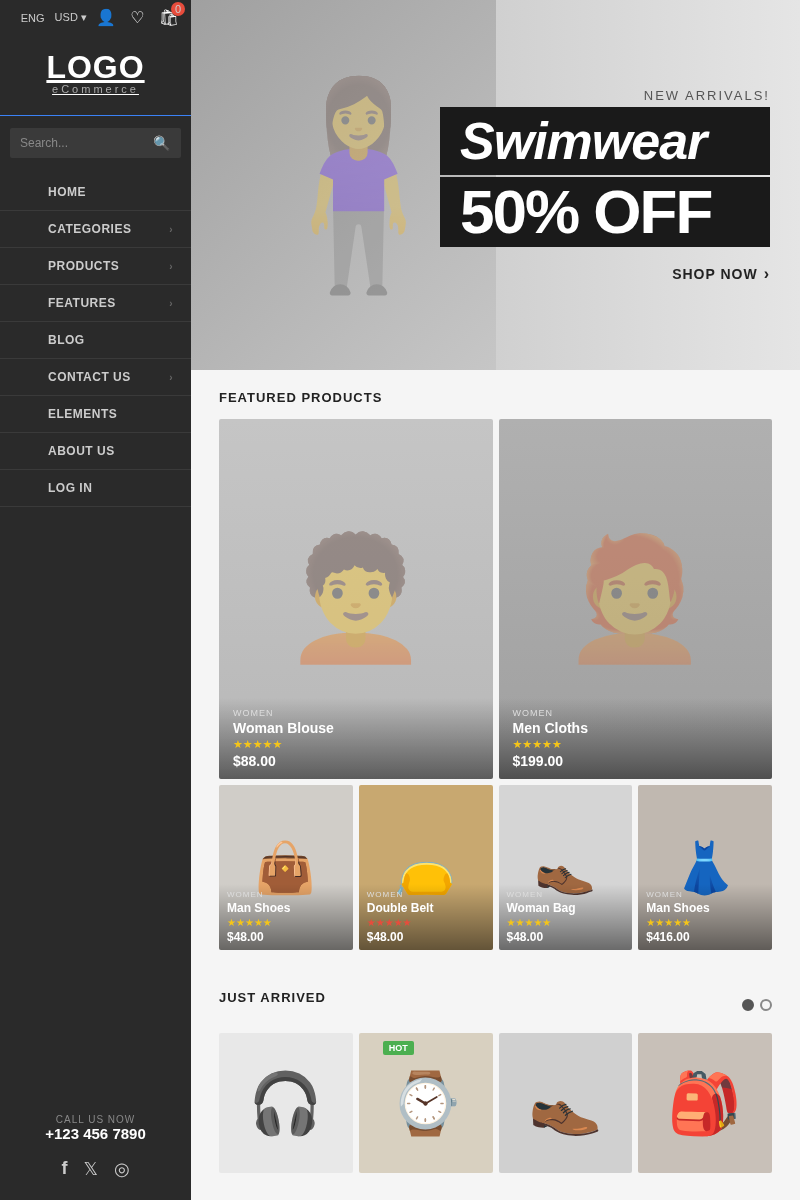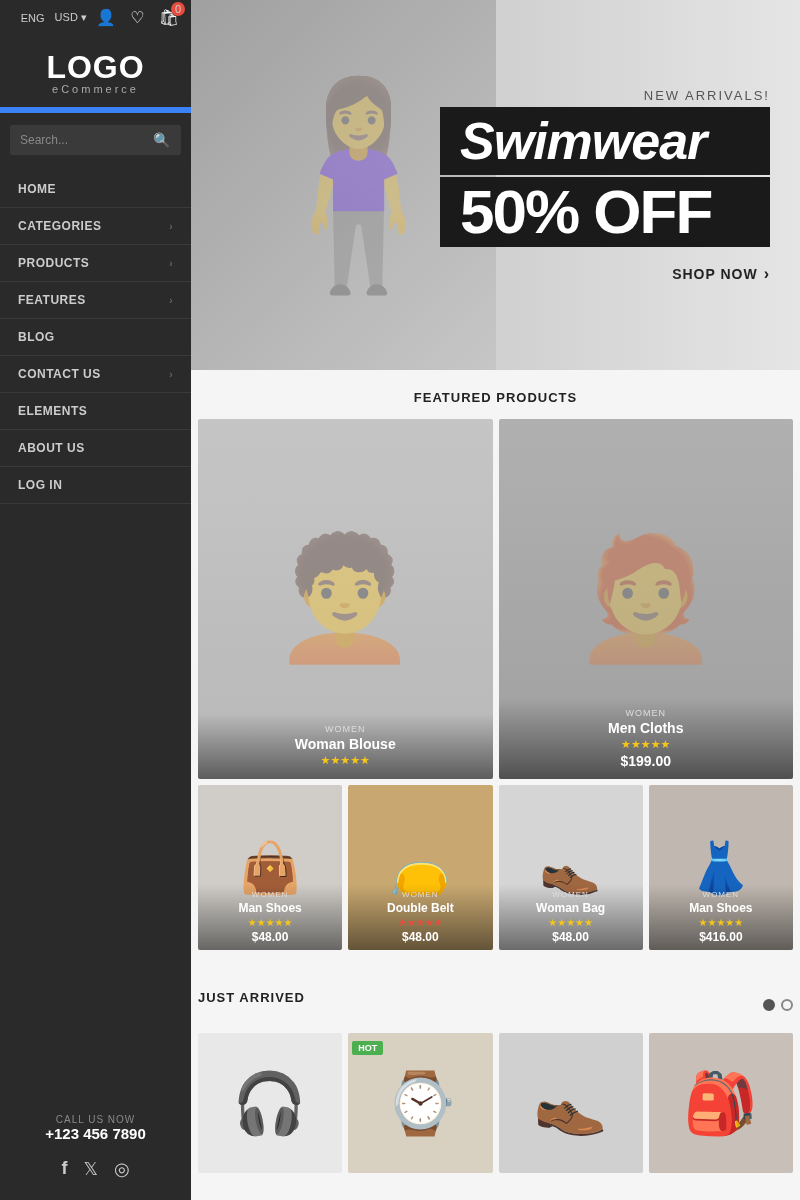--- a/index.html
+++ b/index.html
@@ -32,22 +32,23 @@
       top: -6px; right: -6px;
       background: #e74c3c;
       color: #fff;
       border-radius: 50%;
       font-size: 9px;
       width: 14px; height: 14px;
       display: flex; align-items: center; justify-content: center;
     }
     .logo-area {
       text-align: center;
-      padding: 16px 0 12px;
-      border-bottom: 6px solid #3b82f6;
+      padding: 16px 0 20px;
+      border-bottom: 1px solid #3b82f6;
+      text-decoration: underline;
     }
     .logo-text {
       font-size: 32px;
       font-weight: 900;
       color: #fff;
       letter-spacing: 1px;
       line-height: 1;
     }
     .logo-sub {
       font-size: 11px;
@@ -84,20 +85,21 @@
       justify-content: space-between;
       color: #ccc;
       text-decoration: none;
       padding: 11px 18px;
       font-size: 12px;
       font-weight: 600;
       letter-spacing: 0.5px;
       text-transform: uppercase;
       cursor: pointer;
       transition: color 0.2s;
+      margin-left: 30px;
     }
     .nav-menu li a .chevron { color: #666; font-size: 10px; }
     .sidebar-phone {
       text-align: center;
       padding: 18px 0 6px;
       margin-top: auto;
     }
     .sidebar-phone .call-label { font-size: 10px; color: #888; letter-spacing: 1px; text-transform: uppercase; }
     .sidebar-phone .phone-num { font-size: 15px; color: #fff; font-weight: 700; margin-top: 0; }
     .sidebar-social {
@@ -186,21 +188,21 @@
       color: #222;
       letter-spacing: 1px;
       text-transform: uppercase;
       cursor: pointer;
       margin-top: 10px;
       align-self: flex-end;
     }
     .hero-shop-now .arrow { font-size: 16px; }
 
     
-    .section { padding: 20px 7px; text-align: center; }
+    .section { padding: 20px 28px; }
     .section-title {
       font-size: 13px;
       font-weight: 700;
       letter-spacing: 1px;
       text-transform: uppercase;
       color: #222;
       margin-bottom: 14px;
     }
 
     
@@ -294,21 +296,21 @@
       border-radius: 2px;
       overflow: hidden;
       height: 140px;
       position: relative;
       display: flex;
       align-items: center;
       justify-content: center;
     }
     .arrived-card .hot-badge {
       position: absolute;
-      top: 8px; left: 4px;
+      top: 8px; left: 24px;
       background: #4caf50;
       color: #fff;
       font-size: 9px;
       font-weight: 700;
       padding: 2px 6px;
       border-radius: 2px;
       text-transform: uppercase;
     }
 
     
@@ -433,20 +435,21 @@
     <div class="featured-grid">
 
       <div class="product-card-large model-blouse">
         <div class="product-img">
           <div style="font-size:120px;color:rgba(255,255,255,0.4);">🧑‍🦱</div>
         </div>
         <div class="product-info">
           <div class="product-category">WOMEN</div>
           <div class="product-name">Woman Blouse</div>
           <div class="product-stars">★★★★★</div>
+          <div class="product-price">$88.00</div>
         </div>
       </div>
 
       <div class="product-card-large model-cloths">
         <div class="product-img">
           <div style="font-size:120px;color:rgba(255,255,255,0.3);">🧑‍🦰</div>
         </div>
         <div class="product-info">
           <div class="product-category">WOMEN</div>
           <div class="product-name">Men Cloths</div>

